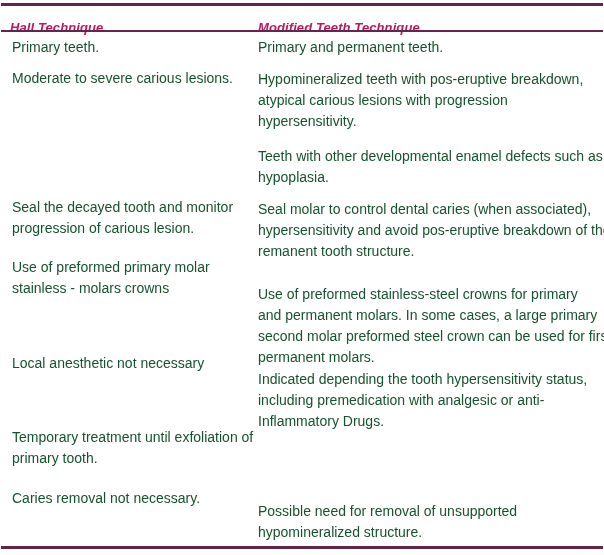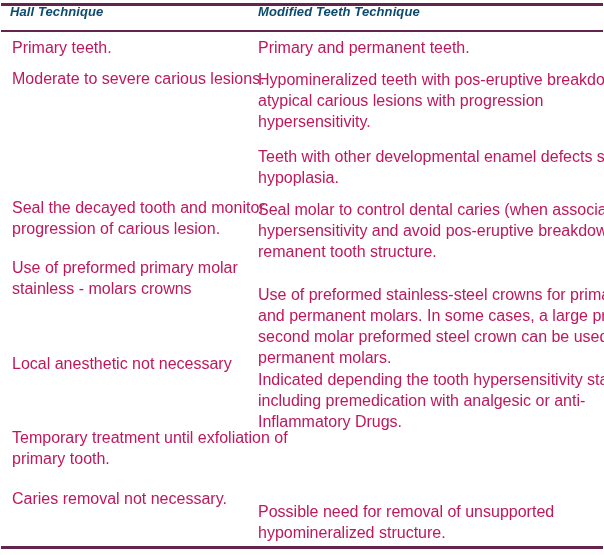--- a/index.html
+++ b/index.html
@@ -15,34 +15,34 @@
     position: absolute;
     left: 1px;
     right: 1px;
     background: #63244e;
   }
   .rule-top    { top: 3px;   height: 3px; }
   .rule-header { top: 30px;  height: 2px; }
   .rule-bottom { top: 546px; height: 3px; }
   .hdr {
     position: absolute;
-    top: 4px;
+    top: 20px;
     font-size: 13px;
     font-weight: bold;
     font-style: italic;
-    color: #0c4a6e;
+    color: #be185d;
     letter-spacing: 0.1px;
   }
   .hdr-left  { left: 10px; }
   .hdr-right { left: 258px; }
   .cell {
     position: absolute;
-    font-size: 16px;
+    font-size: 14px;
     line-height: 21px;
-    color: #be185d;
+    color: #14532d;
     white-space: pre;
   }
   .cell.col-left  { left: 12px; }
   .cell.col-right { left: 258px; }
 </style>
 </head>
 <body>
 
 <div class="page">
 

